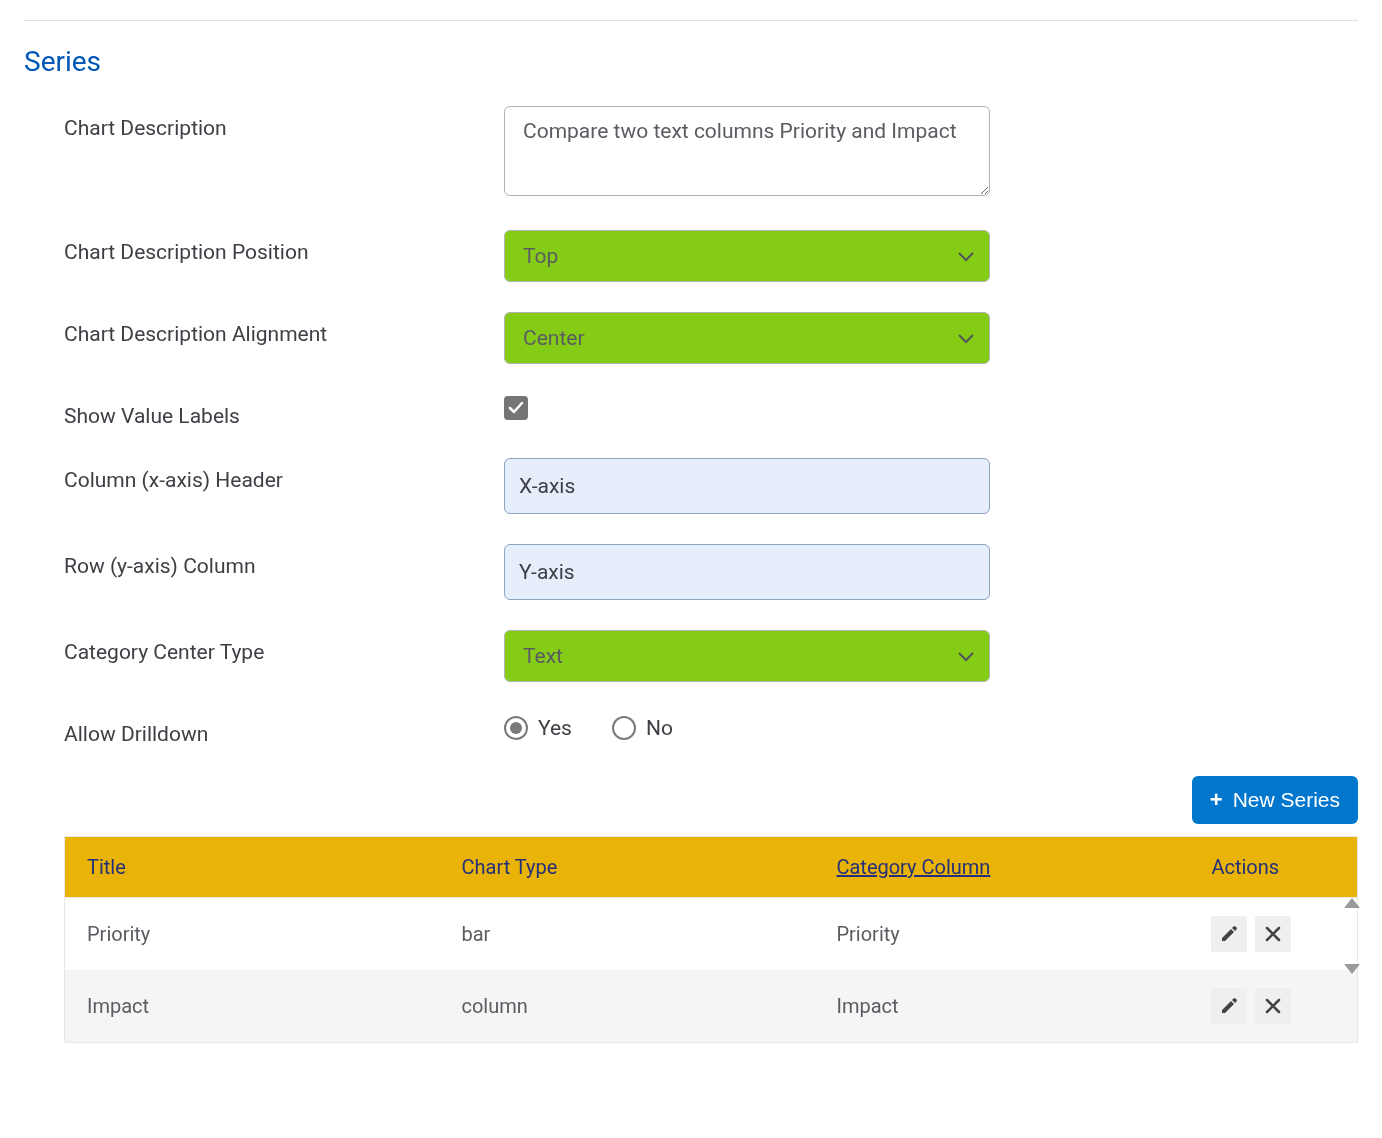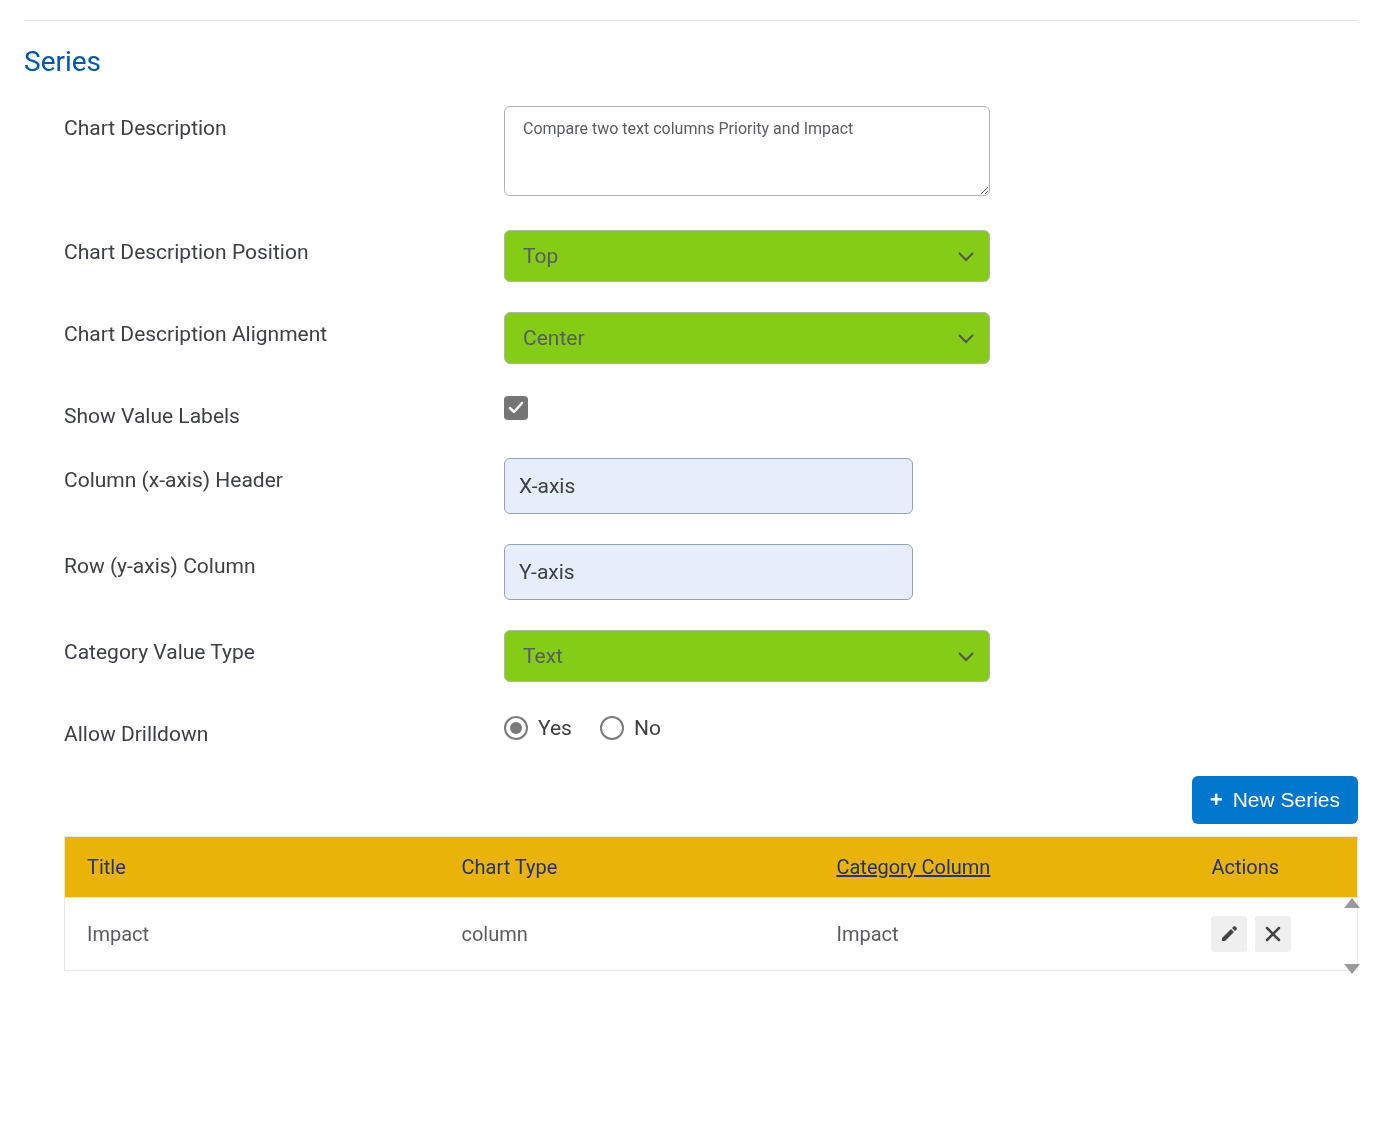--- a/index.html
+++ b/index.html
@@ -40,21 +40,21 @@
     }
     .form-control-area {
       flex: 1;
     }
     textarea.control {
       width: 486px;
       min-height: 90px;
       border: 1px solid #b3b3b3;
       border-radius: 6px;
       padding: 12px 18px;
-      font-size: 16px;
+      font-size: 21px;
       font-family: inherit;
       color: #5a5c62;
       resize: both;
     }
     .select-wrap {
       position: relative;
       width: 486px;
     }
     select.control {
       width: 100%;
@@ -70,21 +70,21 @@
       -webkit-appearance: none;
     }
     .select-chevron {
       position: absolute;
       right: 16px;
       top: 50%;
       transform: translateY(-50%);
       pointer-events: none;
     }
     input[type="text"].control {
-      width: 409px;
+      width: 486px;
       height: 56px;
       border: 1px solid #90a4c0;
       border-radius: 6px;
       padding: 0 14px;
       font-size: 21px;
       font-family: inherit;
       color: #3e4046;
       background: #e6eefb;
     }
     .checkbox-box {
@@ -97,21 +97,21 @@
       justify-content: center;
       cursor: pointer;
       margin-top: 2px;
     }
     .checkbox-box svg {
       width: 16px;
       height: 16px;
     }
     .radio-group {
       display: flex;
-      gap: 28px;
+      gap: 40px;
       align-items: center;
       padding-top: 4px;
     }
     .radio-item {
       display: flex;
       align-items: center;
       gap: 10px;
       cursor: pointer;
     }
     .radio-outer {
@@ -297,21 +297,21 @@
   </div>
 
   <div class="form-row">
     <div class="form-label">Row (y-axis) Column</div>
     <div class="form-control-area">
       <input type="text" class="control" value="Y-axis" style="">
     </div>
   </div>
 
   <div class="form-row">
-    <div class="form-label">Category Value Type</div>
+    <div class="form-label">Category Center Type</div>
     <div class="form-control-area">
       <div class="select-wrap">
         <select class="control">
           <option>Text</option>
         </select>
         <span class="select-chevron">
           <svg width="16" height="10" viewBox="0 0 16 10">
               <path d="M1 1 L8 8 L15 1" stroke="#555" stroke-width="2" fill="none"></path>
             </svg>
         </span>
@@ -350,20 +350,39 @@
   <table class="series-table">
     <thead>
       <tr>
         <th class="col-title">Title</th>
         <th class="col-charttype">Chart Type</th>
         <th class="col-category">Category Column</th>
         <th class="col-actions">Actions</th>
       </tr>
     </thead>
     <tbody>
+      <tr>
+        <td>Priority</td>
+        <td>bar</td>
+        <td>Priority</td>
+        <td>
+          <div class="actions-cell">
+            <button class="icon-btn">
+              <svg viewBox="0 0 20 20">
+                  <path d="M3 14 L3 17 L6 17 L15 8 L12 5 Z M13 4 L16 7 L17.5 5.5 C18 5 18 4 17.5 3.5 L16.5 2.5 C16 2 15 2 14.5 2.5 Z" fill="#444"></path>
+                </svg>
+            </button>
+            <button class="icon-btn">
+              <svg viewBox="0 0 20 20">
+                  <path d="M4 4 L16 16 M16 4 L4 16" stroke="#444" stroke-width="2.5" stroke-linecap="round"></path>
+                </svg>
+            </button>
+          </div>
+        </td>
+      </tr>
       <tr>
         <td>Impact</td>
         <td>column</td>
         <td>Impact</td>
         <td>
           <div class="actions-cell">
             <button class="icon-btn">
               <svg viewBox="0 0 20 20">
                   <path d="M3 14 L3 17 L6 17 L15 8 L12 5 Z M13 4 L16 7 L17.5 5.5 C18 5 18 4 17.5 3.5 L16.5 2.5 C16 2 15 2 14.5 2.5 Z" fill="#444"></path>
                 </svg>

